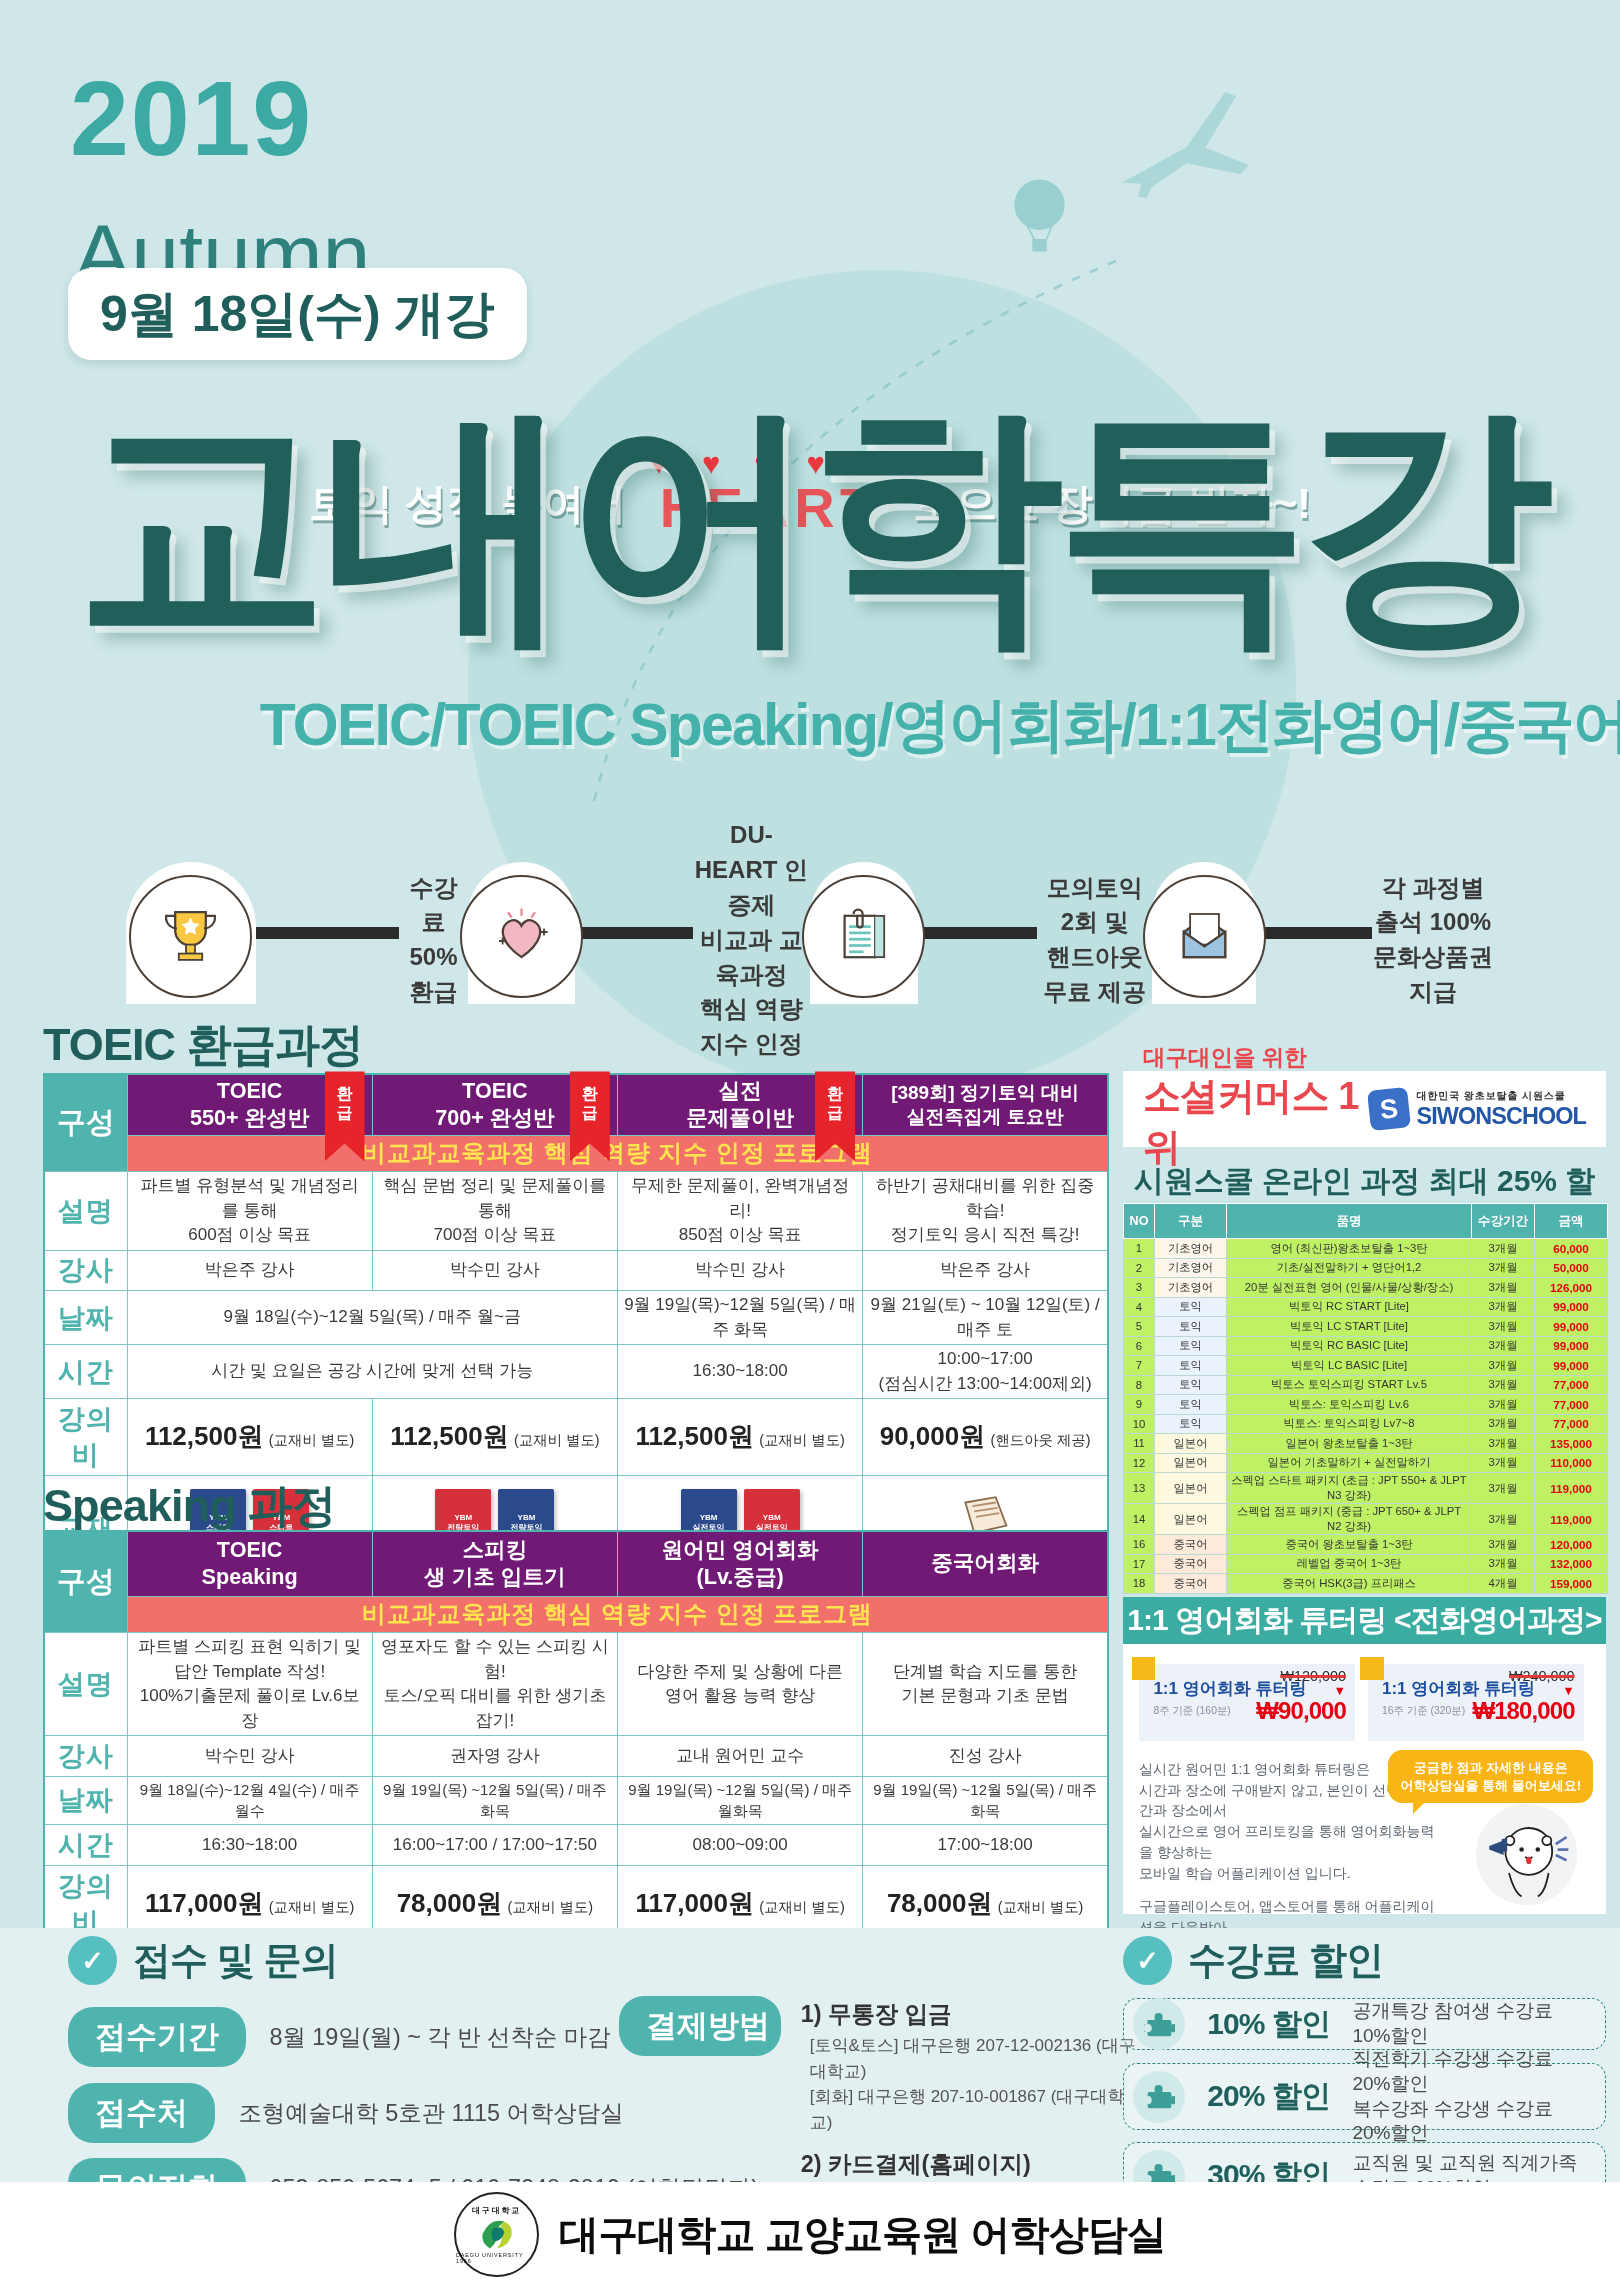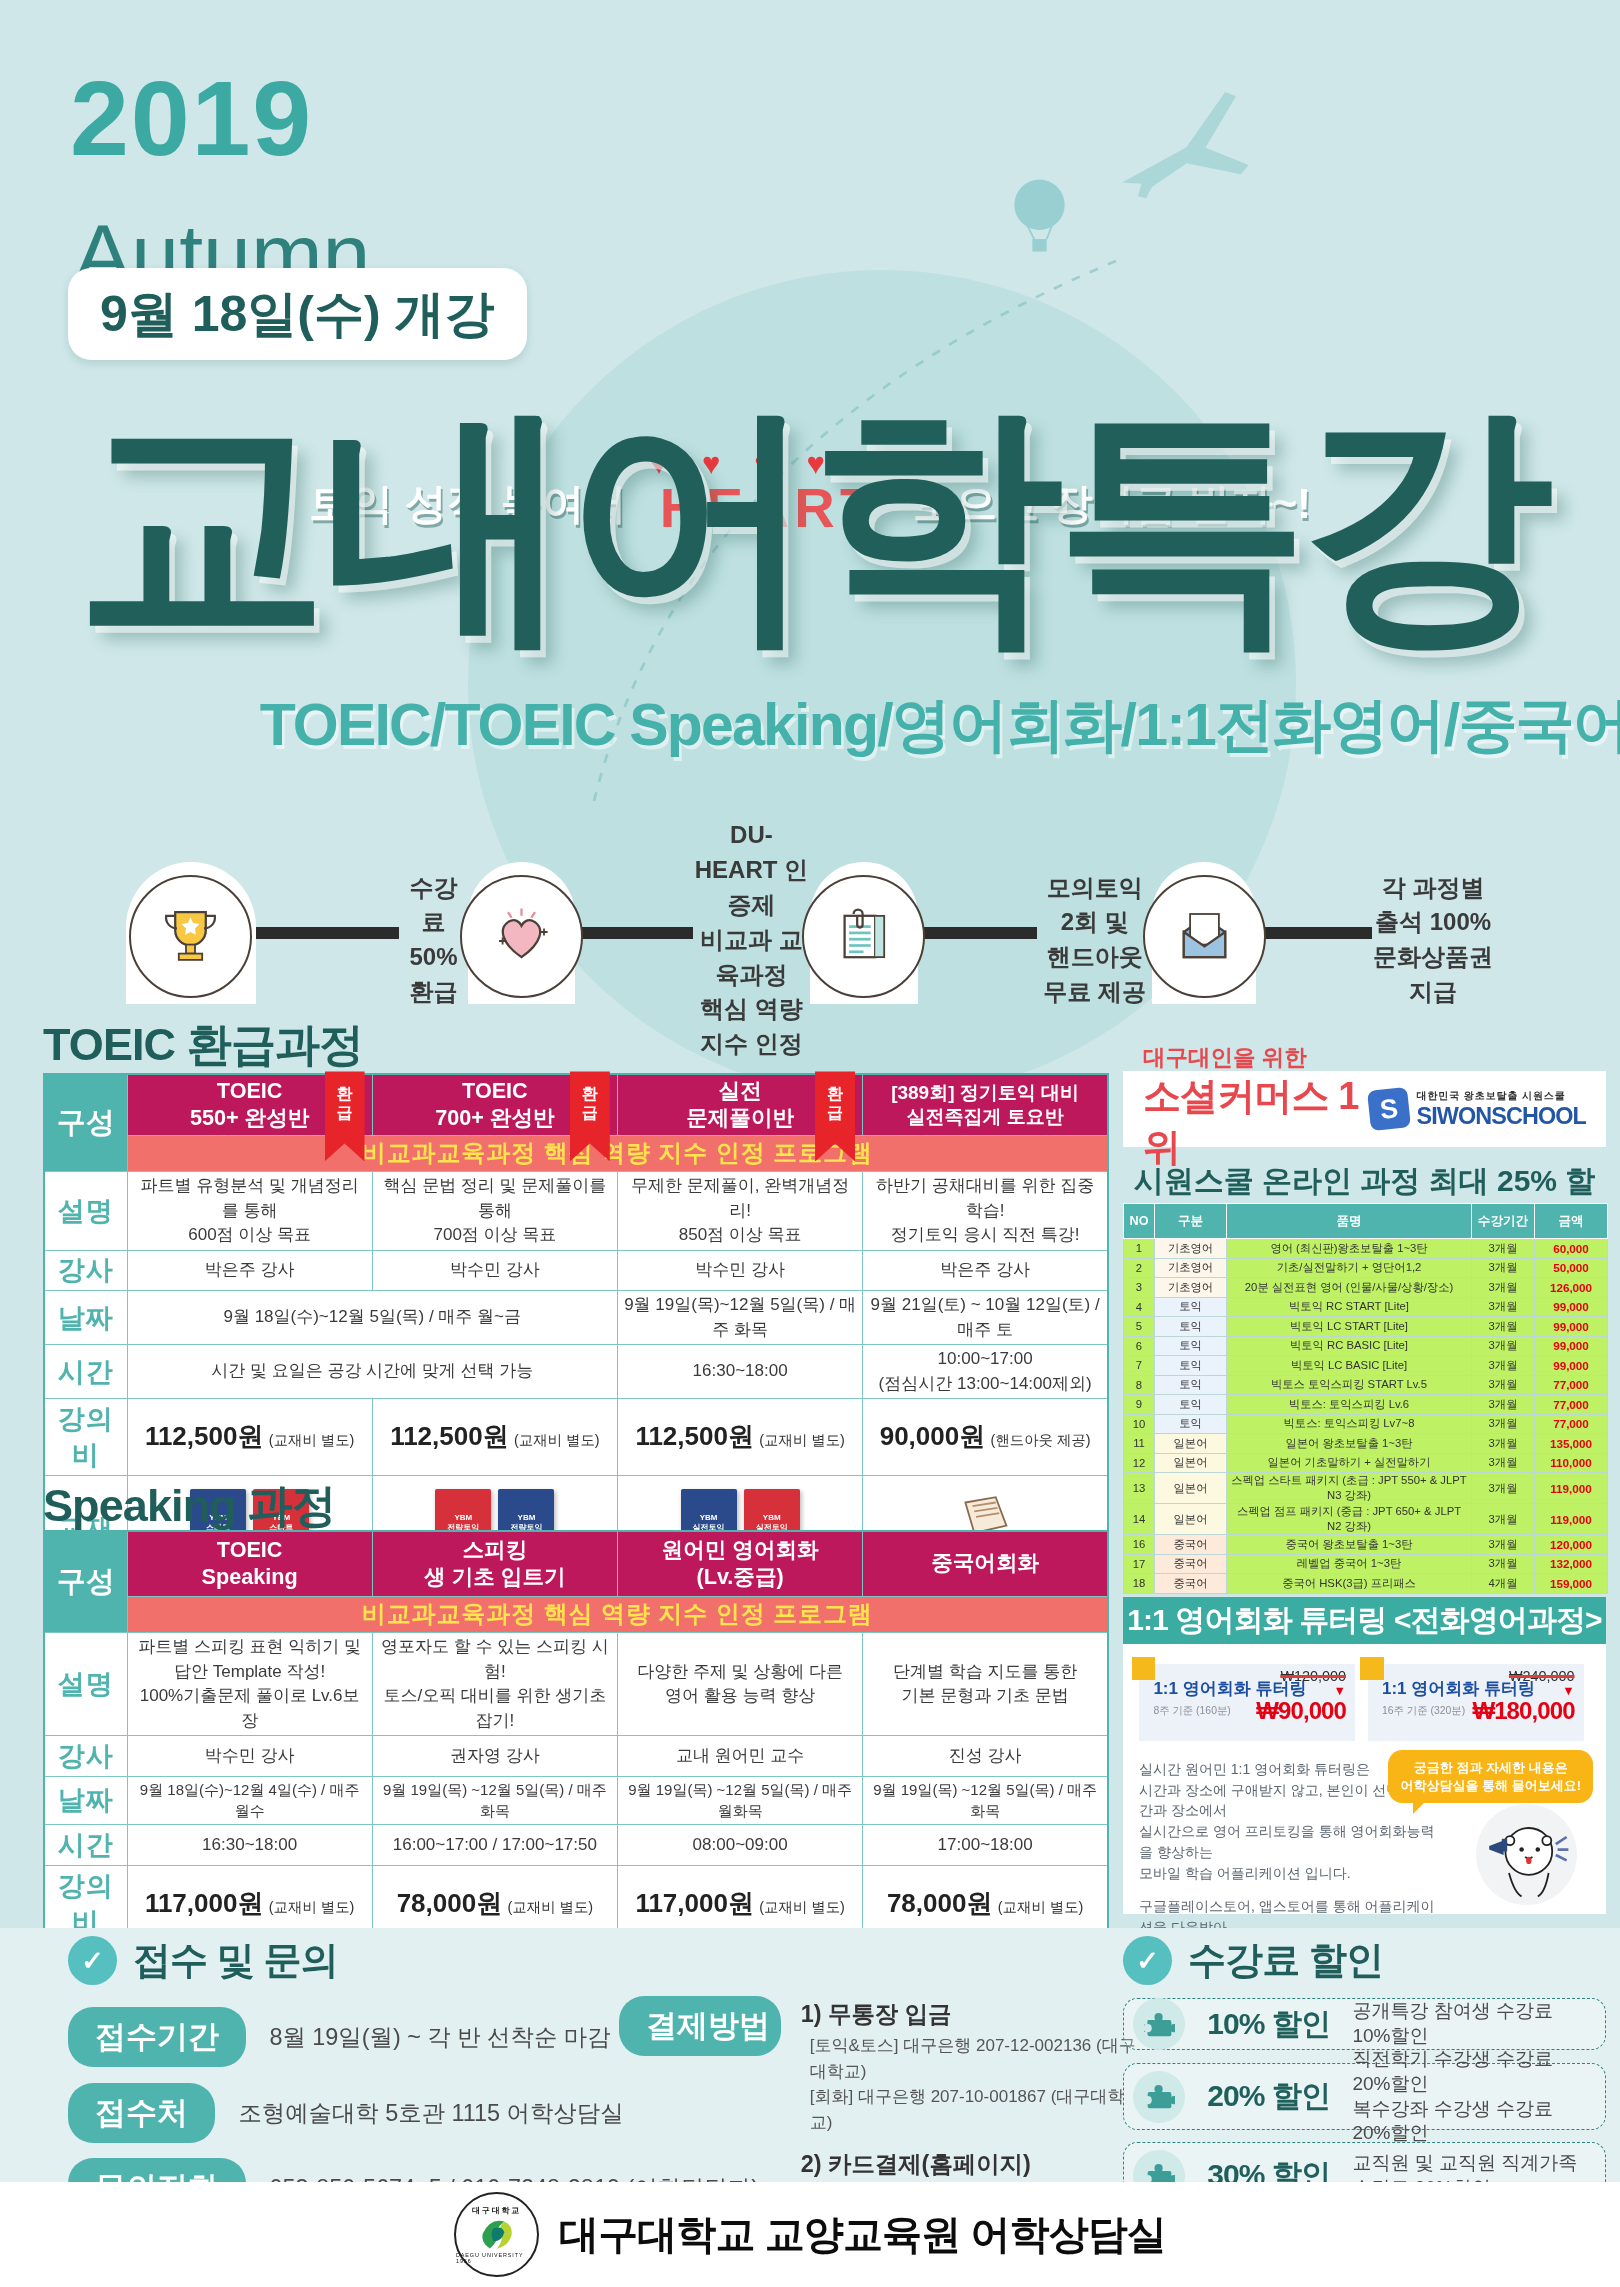--- a/index.html
+++ b/index.html
@@ -38,21 +38,21 @@
   .arch .ic{position:absolute;top:12.6px;width:119px;height:119px;border:2.7px solid #4a4038;border-radius:50%;
     background:#fff;display:flex;align-items:center;justify-content:center}
   .arch-bar{width:214px;height:11.7px;background:#2b2b2b}
   .feat-caption{margin-top:14.4px;font-size:24px;font-weight:700;color:#3a3a3a;text-align:center;line-height:1.45}
   
   .sec-heading{position:absolute;font-size:45px;font-weight:800;color:#1f5e5a;letter-spacing:-0.9px}
   table.tbl{position:absolute;left:43px;width:1066px;border-collapse:collapse;background:#fff;
     border:2.7px solid #4fb3ae;table-layout:fixed}
   .tbl col.lab{width:83px}
   .tbl td,.tbl th{border:1.8px solid #7cc7c2;padding:1.8px 5.4px;text-align:center;vertical-align:middle}
-  .tbl th.head{background:#be185d;color:#fff;font-weight:800;font-size:21.6px;line-height:1.25;position:relative}
+  .tbl th.head{background:#701a75;color:#fff;font-weight:800;font-size:21.6px;line-height:1.25;position:relative}
   .tbl th.head.small{font-size:19px}
   .tbl th.corner{background:#4fb3ae;color:#fff;font-size:29px;font-weight:800}
   .tbl td.lab{color:#4fb3ae;font-weight:800;font-size:27px;letter-spacing:0.9px}
   .tbl td.banner{background:#f2706b;color:#ffe44d;font-weight:800;font-size:24px;letter-spacing:0.9px}
   .tbl td.body{font-size:17px;color:#3a3a3a;line-height:1.45}
   .tbl td.fee .price{font-size:26px;color:#222;font-weight:600}
   .tbl td.fee .note{font-size:14.4px;color:#333;margin-left:5.4px}
   .ribbon{position:absolute;right:7.2px;top:-3.6px;width:40px;height:90px;background:#e8242b;
     clip-path:polygon(0 0,100% 0,100% 100%,50% 80%,0 100%);color:#fff;font-size:16px;font-weight:800;
     display:flex;align-items:flex-start;justify-content:center;padding-top:12.6px;line-height:1.2;box-sizing:border-box}

